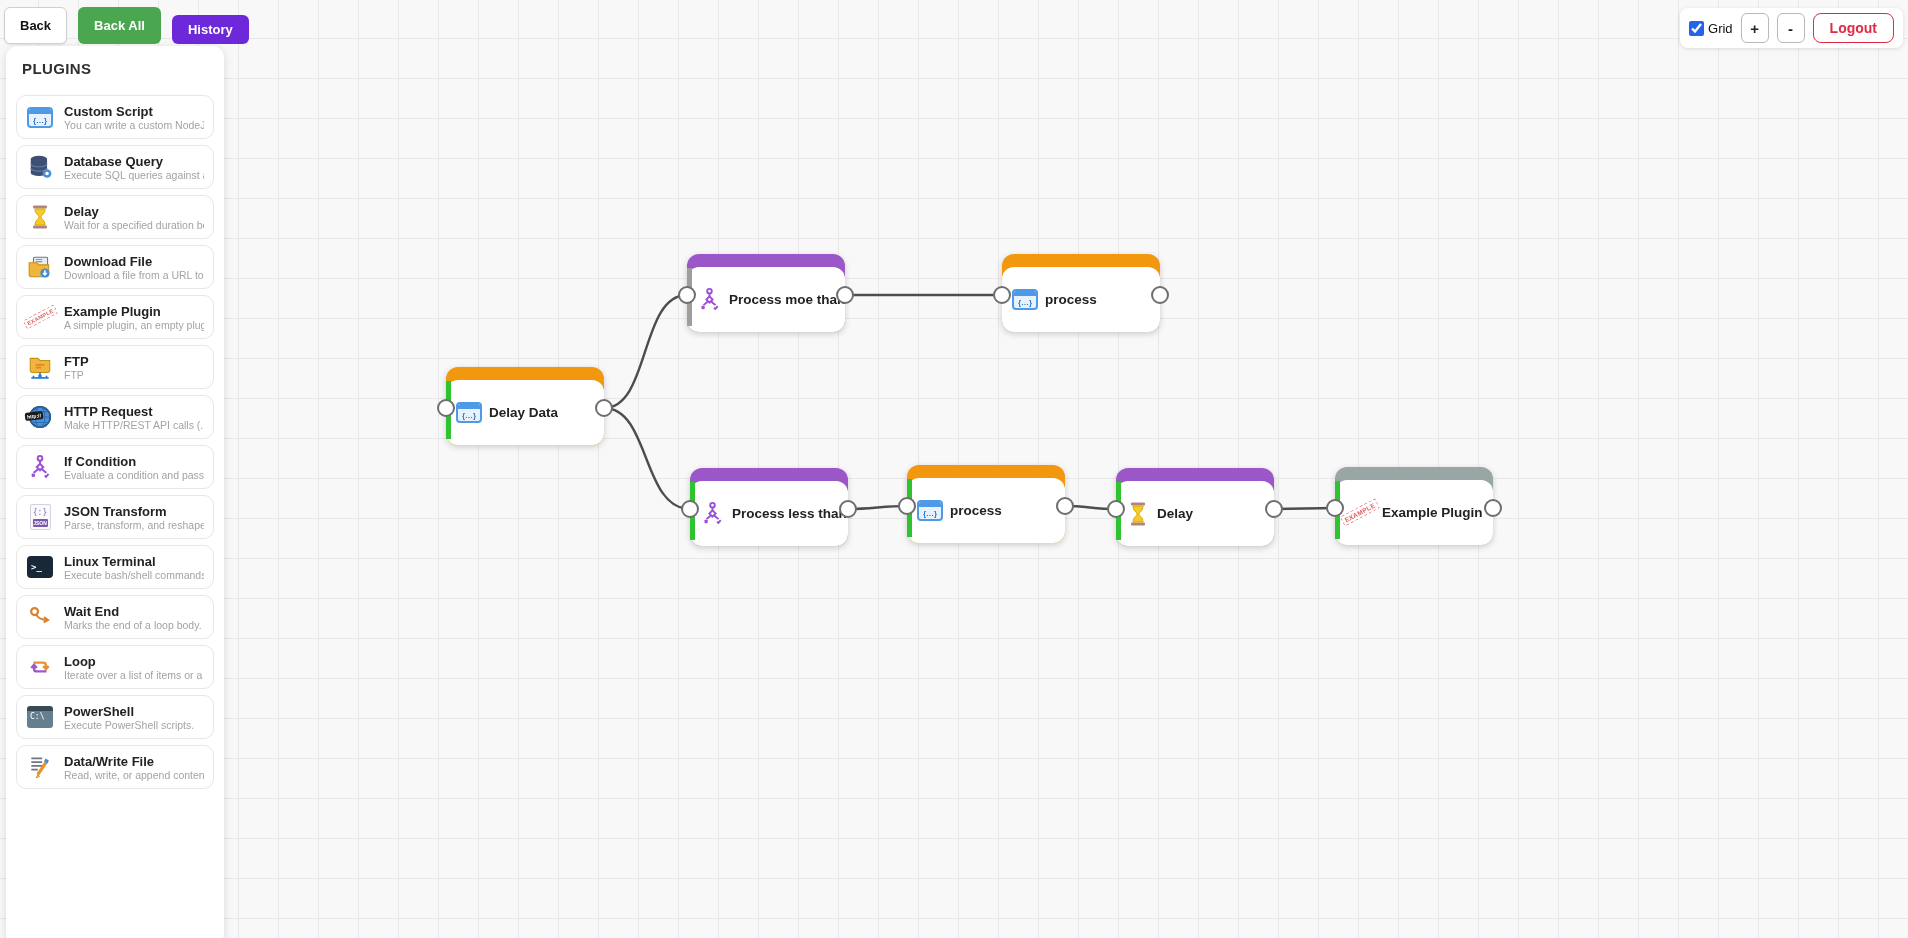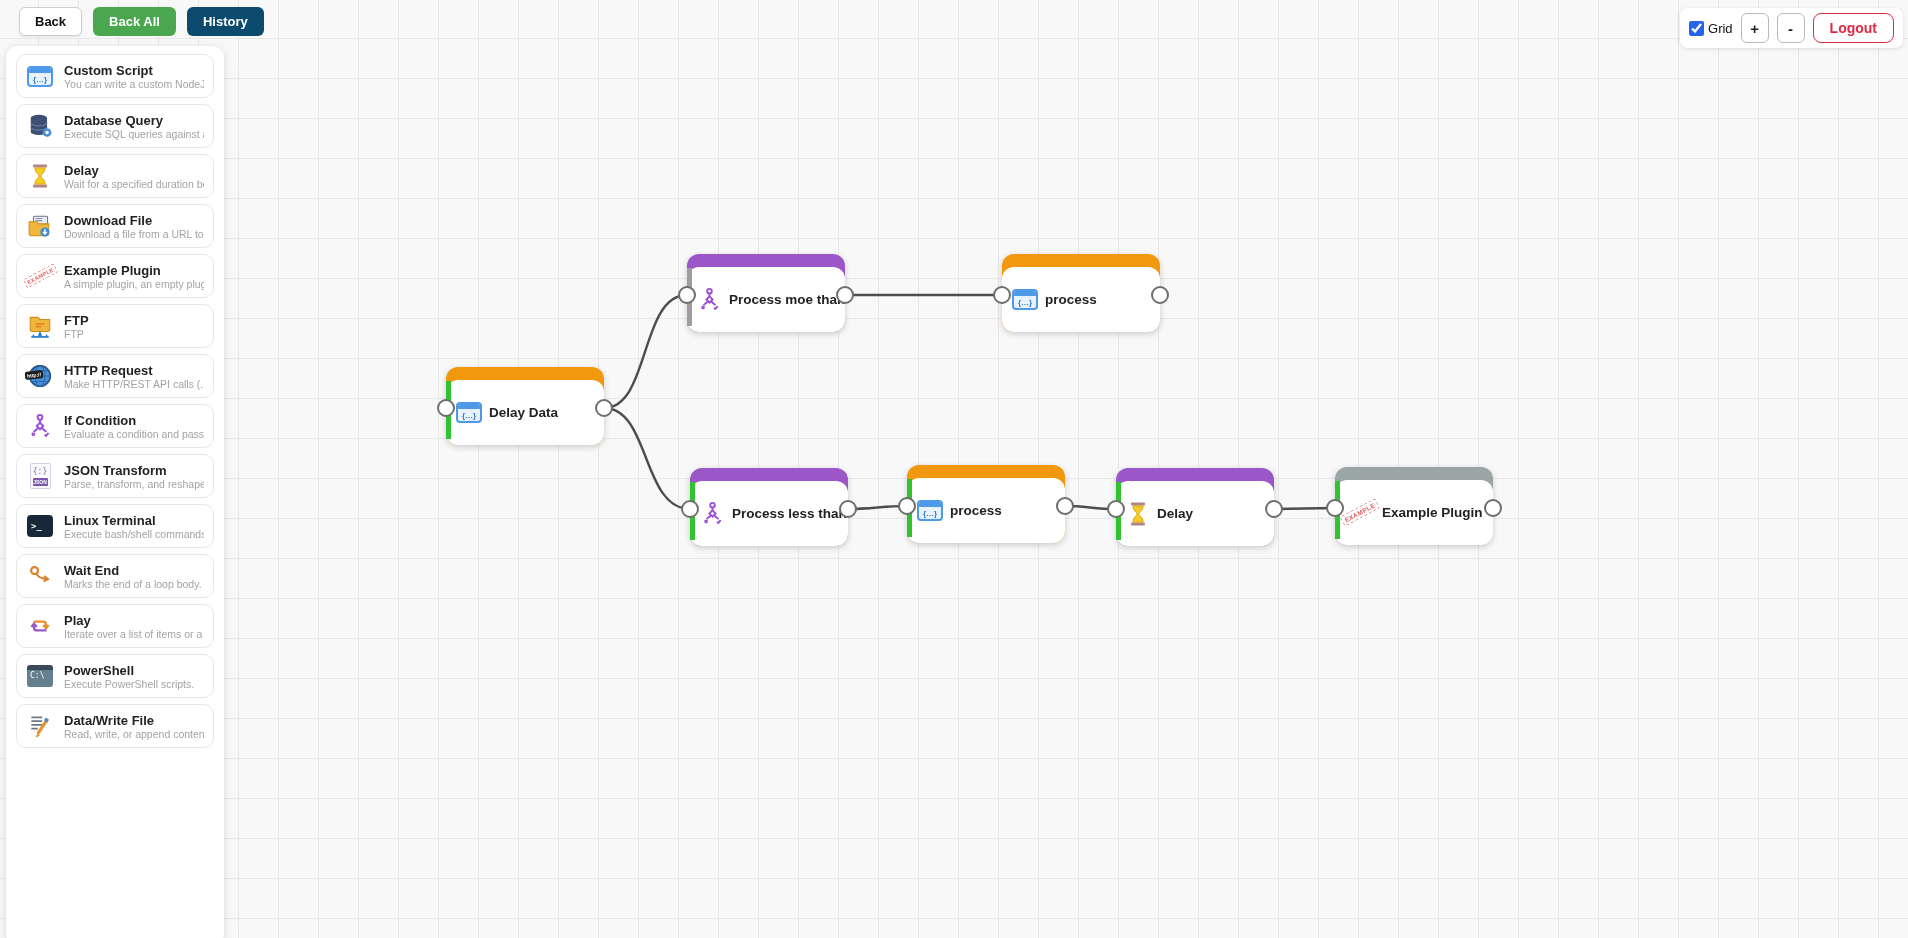--- a/index.html
+++ b/index.html
@@ -30,27 +30,27 @@
     background:#fff; border-radius:12px; display:flex; align-items:center;
     padding-left:10px; gap:7px; overflow:hidden; }
   .strip { position:absolute; left:0; top:14px; bottom:6px; width:5px; z-index:3; }
   .strip-green { background:#2fc32f; }
   .strip-gray  { background:#9e9e9e; }
   .nlabel { font-size:13.5px; font-weight:600; color:#222; white-space:nowrap; }
   .port { position:absolute; width:18px; height:18px; border-radius:50%;
     background:#fff; border:2px solid #6e6e6e; z-index:6; }
 
   
-  .toolbar { position:absolute; left:19px; top:7px; display:flex; gap:11px; z-index:20; }
+  .toolbar { position:absolute; left:4px; top:7px; display:flex; gap:11px; z-index:20; }
   .btn { font-size:13px; font-weight:700; border-radius:6px; padding:6px 15px;
     border:1px solid transparent; cursor:pointer; }
   .btn-back { background:#fff; color:#111; border-color:#cfcfcf;
     box-shadow:0 1px 2px rgba(0,0,0,.08); }
   .btn-green { background:#4aa74f; color:#fff; }
-  .btn-blue  { background:#0c4a6e; color:#fff; }
+  .btn-blue  { background:#6d28d9; color:#fff;margin-top:8px; }
 
   
   .viewbar { position:absolute; right:5px; top:8px; z-index:20; display:flex;
     align-items:center; gap:8px; background:#fff; border-radius:8px;
     padding:5px 9px; box-shadow:0 1px 4px rgba(0,0,0,.12); }
   .gridchk { display:flex; align-items:flex-end; gap:4px; font-size:13px; color:#111; }
   .gridchk input { width:15px; height:15px; accent-color:#2563eb; }
   .zoombtn { width:28px; height:30px; background:#fff; border:1px solid #b9b9b9;
     border-radius:6px; font-size:15px; font-weight:600; color:#222; cursor:pointer; }
   .btn-logout { background:#fff; border:1.5px solid #e02b45; color:#e02b45;
@@ -237,20 +237,21 @@
   <label class="gridchk">
     <input type="checkbox" checked="" style="">
     <span>Grid</span>
   </label>
   <button class="zoombtn">+</button>
   <button class="zoombtn">-</button>
   <button class="btn-logout">Logout</button>
 </div>
 
 <div class="sidebar">
+  <div class="sb-title">PLUGINS</div>
 
   <div class="plist">
 
     <div class="plugin-item">
       <span class="picon">
         <span class="win-icon">
             <span class="win-top"></span>
         <span class="win-glyph">{…}</span>
           </span>
       </span>
@@ -406,21 +407,21 @@
     <div class="plugin-item">
       <span class="picon">
         <svg width="26" height="26" viewBox="0 0 24 24" fill="none" stroke-width="2.2">
           <path d="M6,8 H15 a2.5,2.5 0 0 1 2.5,2.5 V12" stroke="#e8912d"></path>
           <path d="M15,11 l2.5,3 l2.5,-3" stroke="#e8912d"></path>
           <path d="M18,16 H9 a2.5,2.5 0 0 1 -2.5,-2.5 V12" stroke="#9b59c6"></path>
           <path d="M4,13 l2.5,-3 l2.5,3" stroke="#9b59c6"></path>
         </svg>
       </span>
       <div class="ptext">
-        <div class="pname">Play</div>
+        <div class="pname">Loop</div>
         <div class="pdesc">Iterate over a list of items or a r...</div>
       </div>
     </div>
 
     <div class="plugin-item">
       <span class="picon">
         <span class="ps-icon">C:\</span>
       </span>
       <div class="ptext">
         <div class="pname">PowerShell</div>

